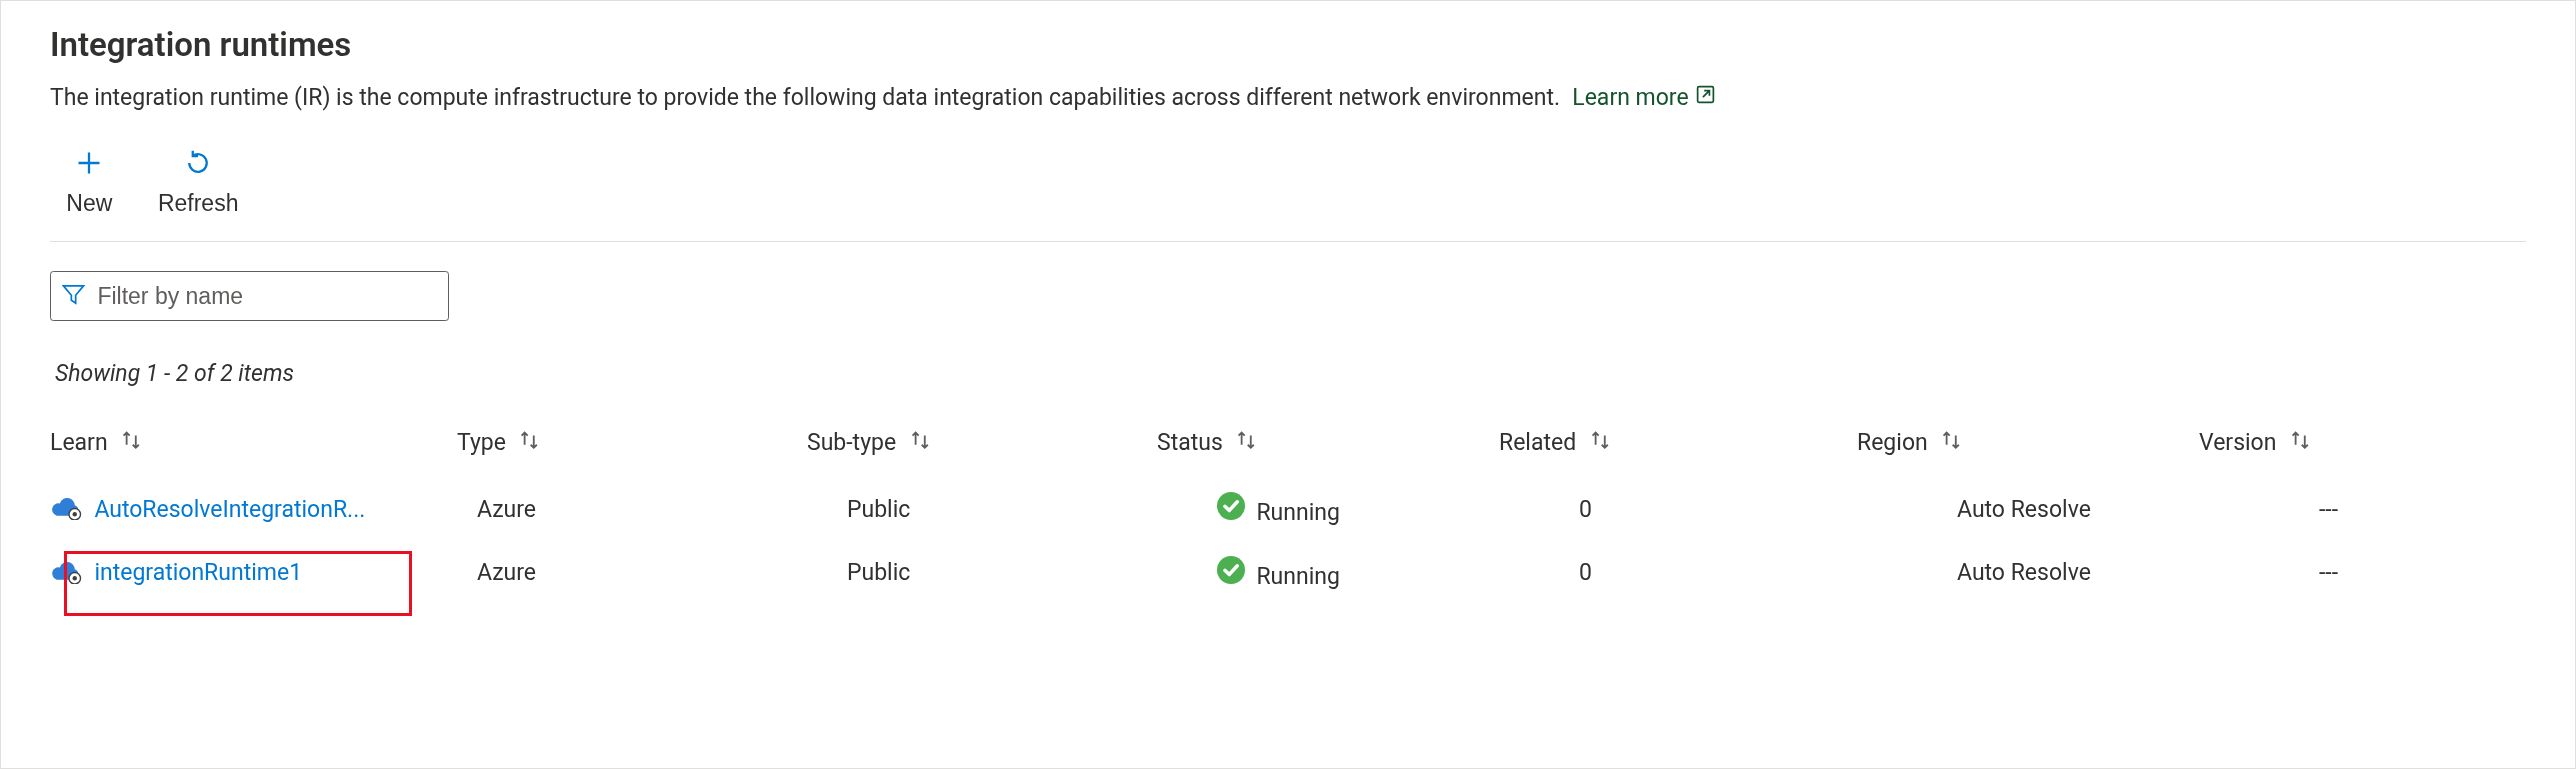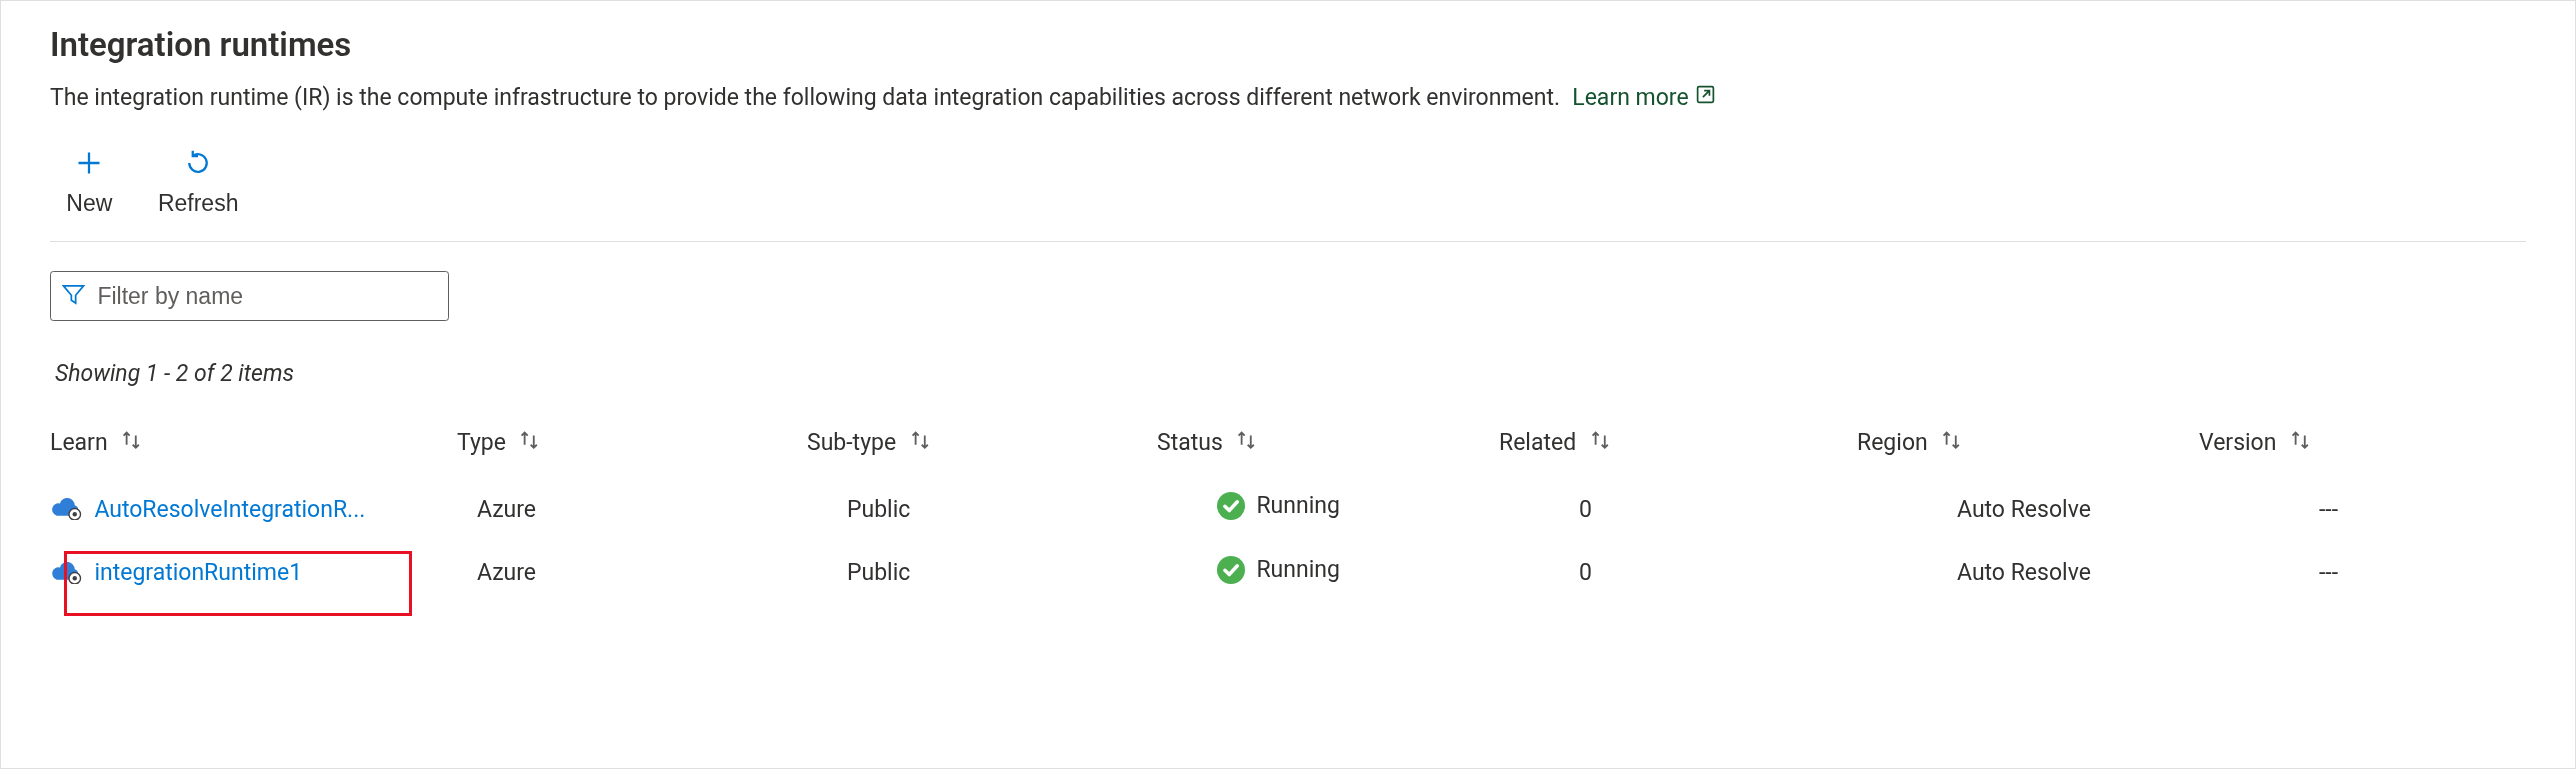--- a/index.html
+++ b/index.html
@@ -131,21 +131,21 @@
   }
   .name-link {
     color: #0078d4;
     cursor: pointer;
     white-space: nowrap;
     overflow: hidden;
     text-overflow: ellipsis;
     max-width: 293px;
   }
   .cloud-icon { width: 33px; height: 28px; flex-shrink: 0; }
-  .status-cell { display: flex; align-items: flex-start; gap: 11.4px; }
+  .status-cell { display: flex; align-items: flex-end; gap: 11.4px; }
   .status-badge {
     width: 28px; height: 28px;
     flex-shrink: 0;
   }
   .highlight-box {
     position: absolute;
     border: 3.3px solid #e81123;
     pointer-events: none;
   }
 </style>

